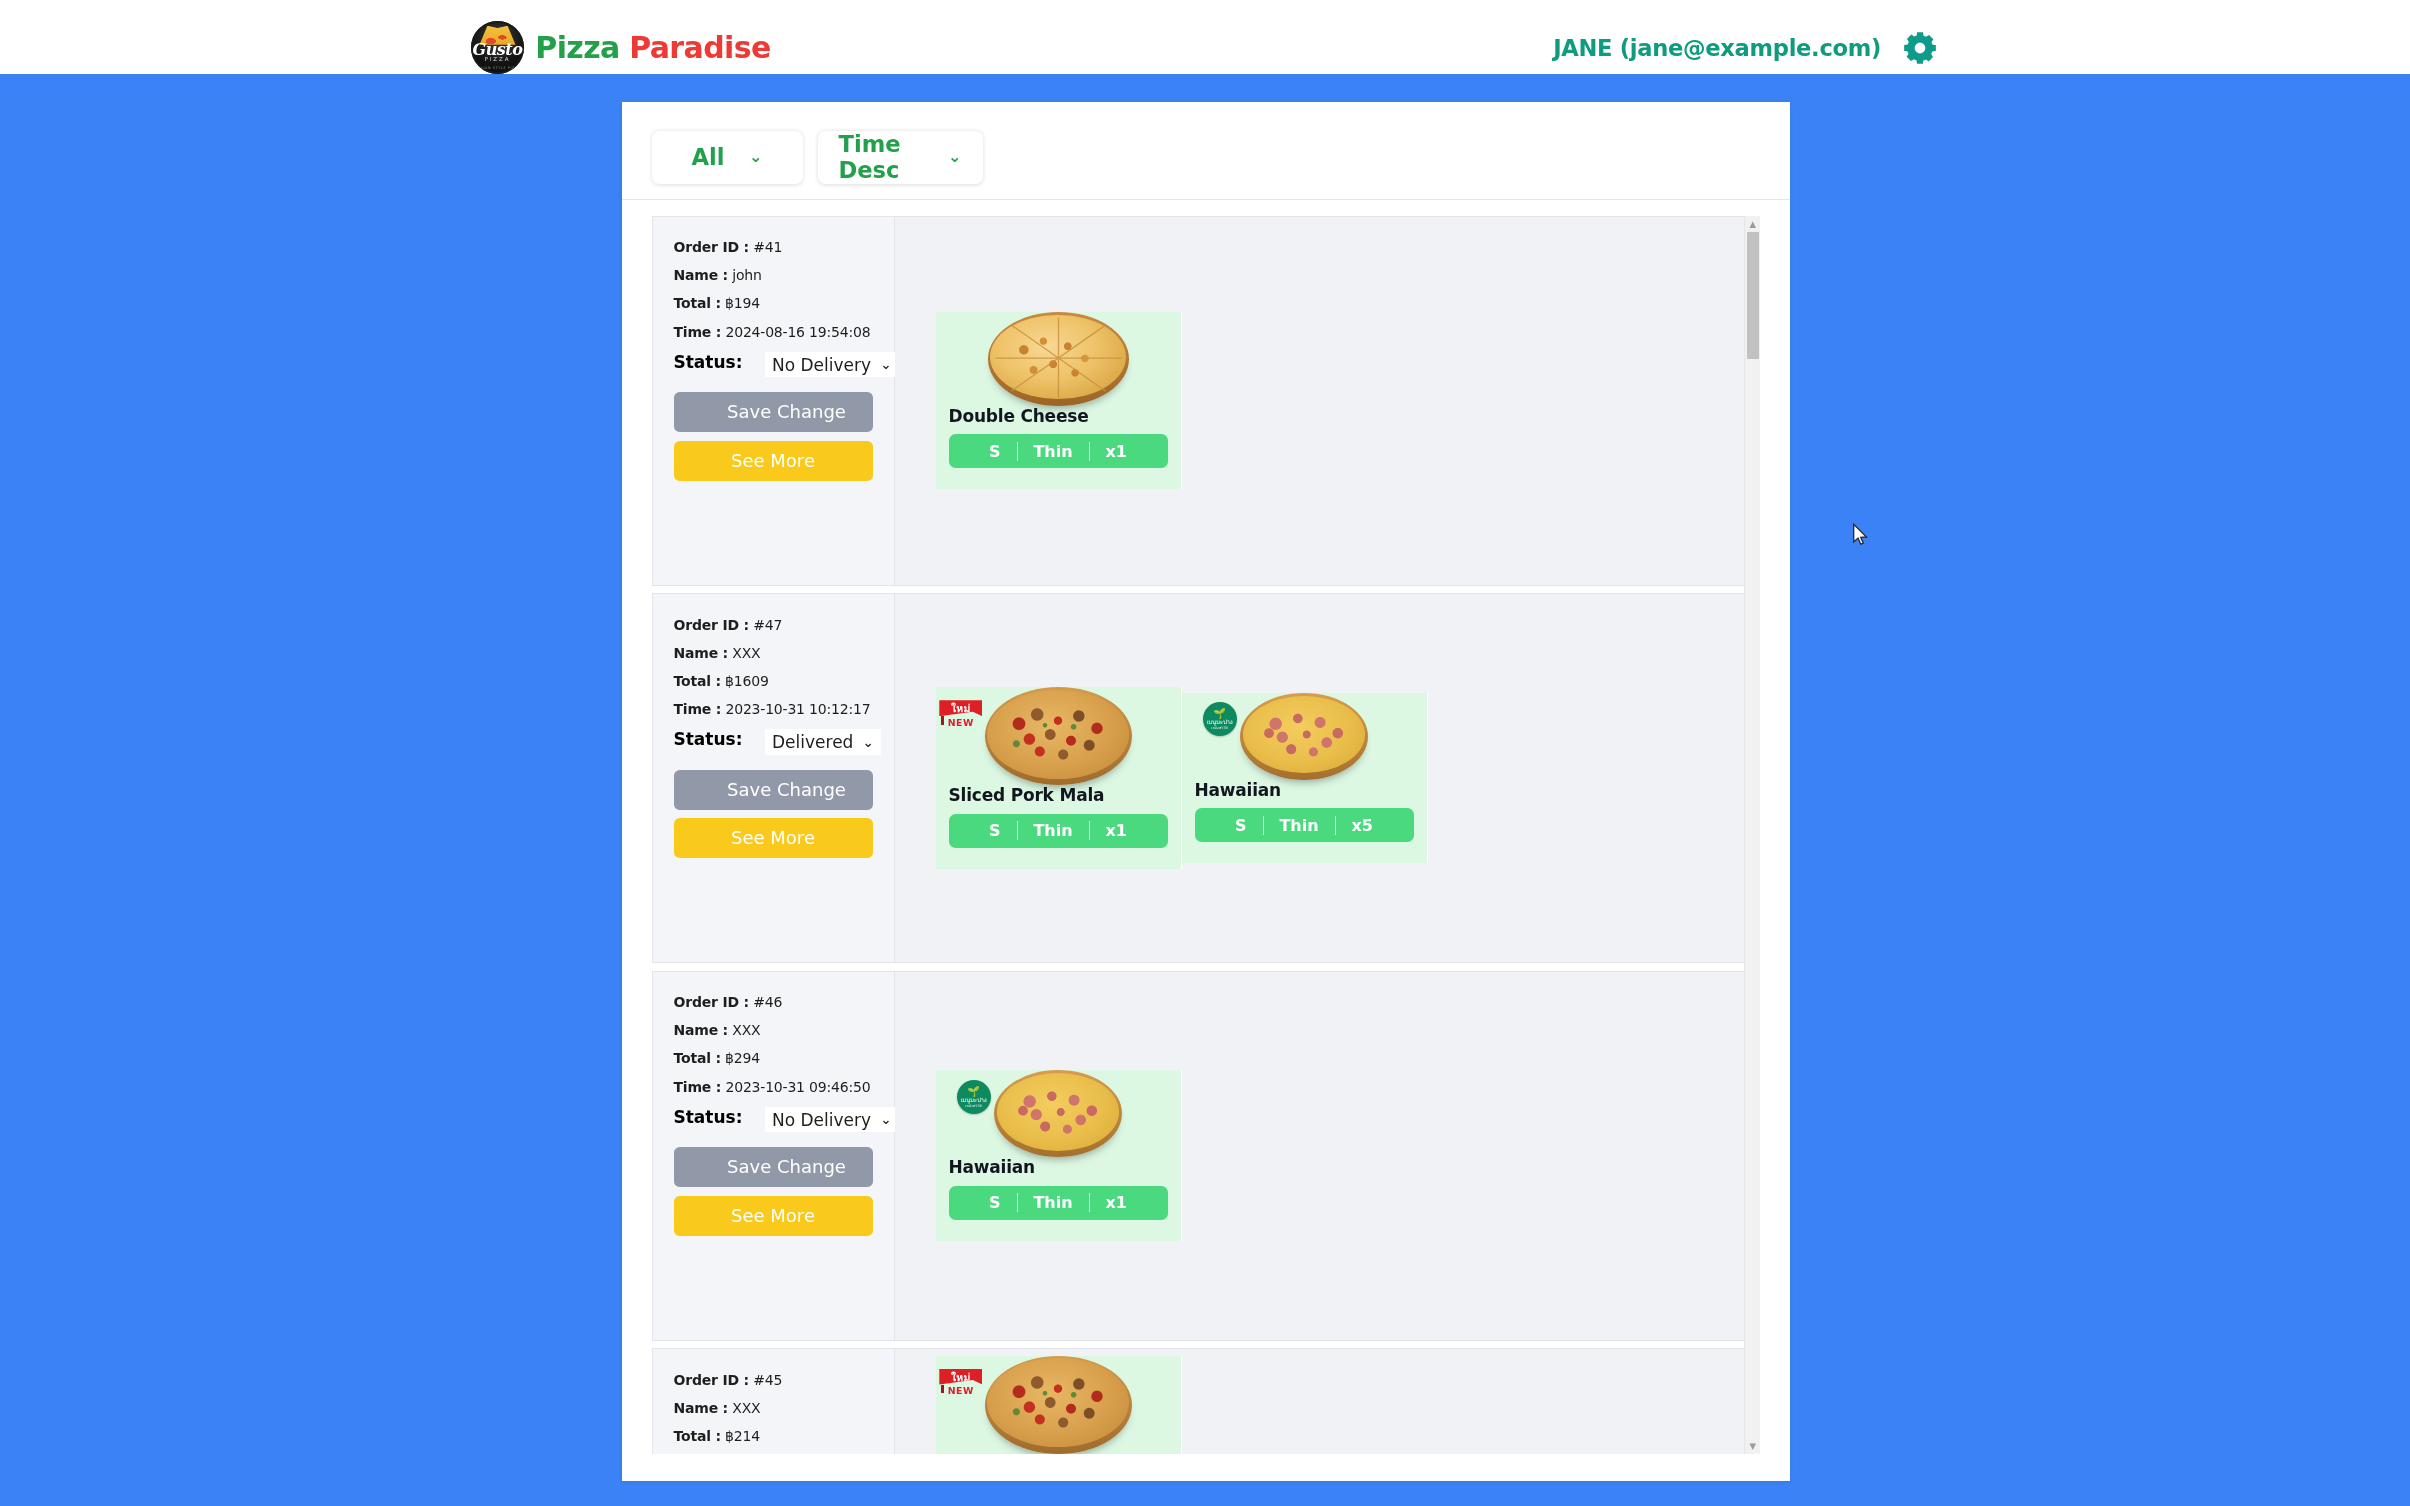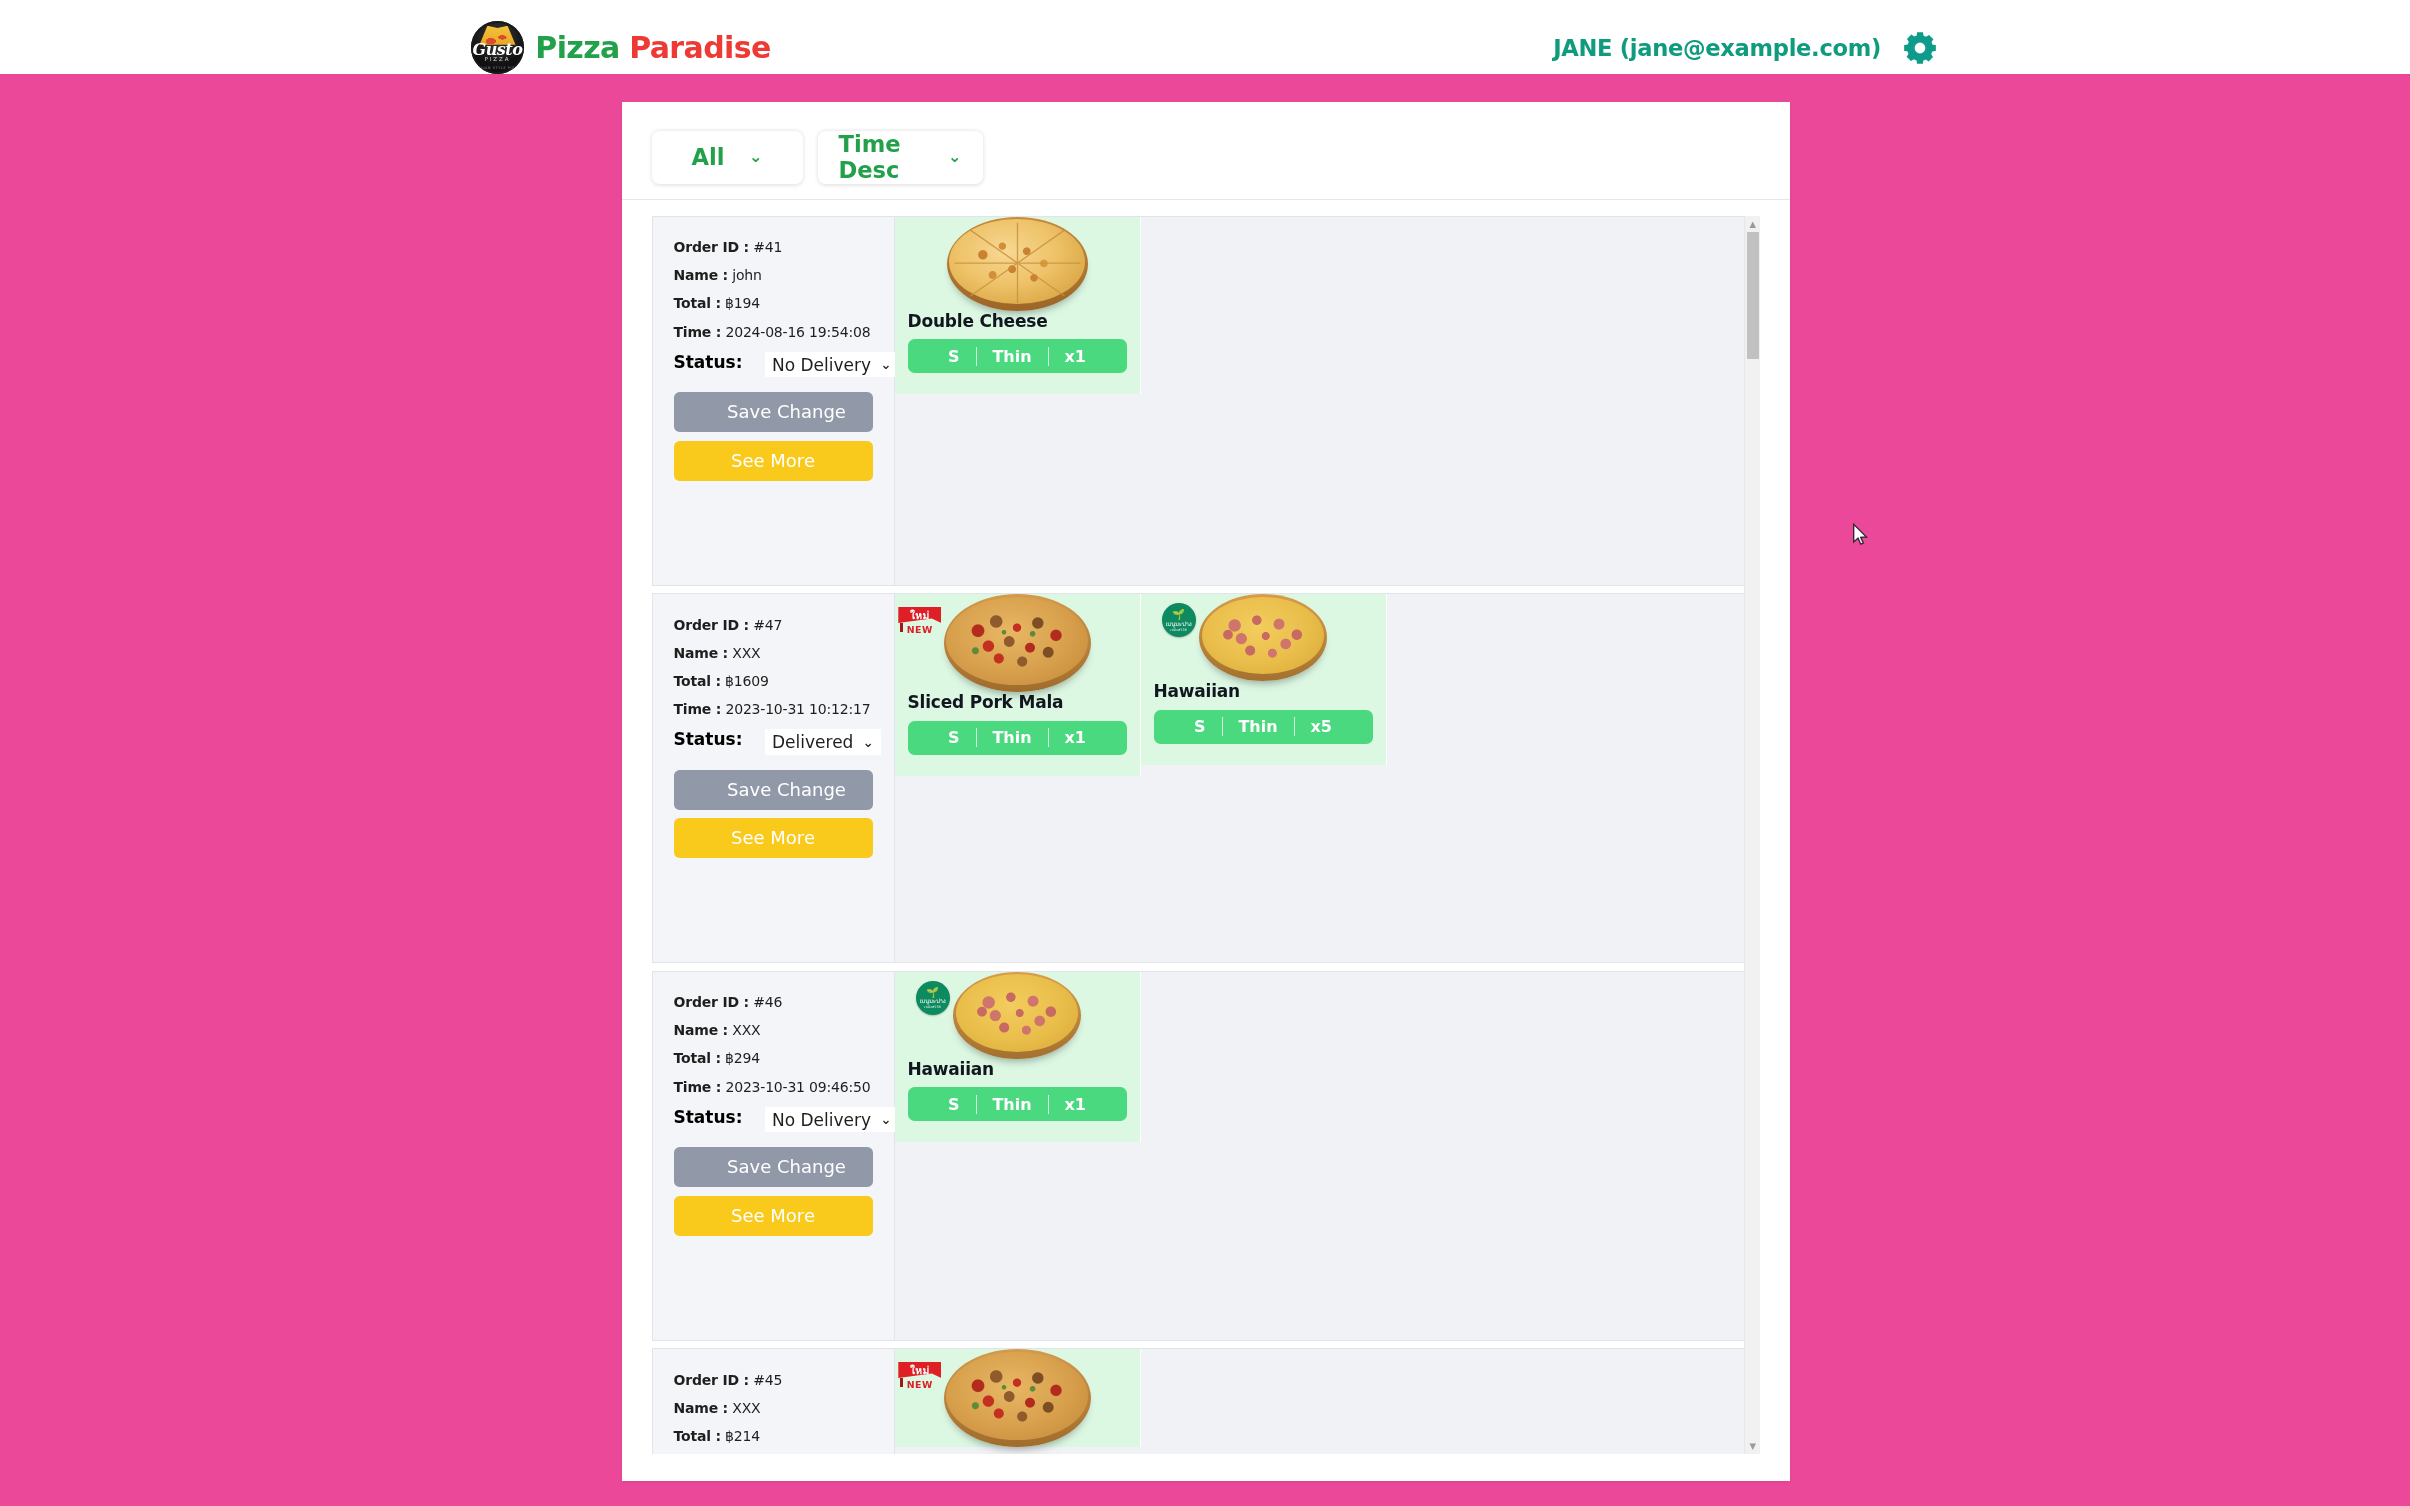--- a/index.html
+++ b/index.html
@@ -118,21 +118,21 @@
     flex: none;
     display: flex; align-items: center; justify-content: center;
     cursor: pointer;
   }
   .gear-btn svg { display: block; }
 
   
   .page-body {
     width: 100%;
     height: calc(1507px - 74px);
-    background: #ec4899;
+    background: #3b82f6;
     display: flex;
     justify-content: center;
     padding-top: 28px;
   }
 
   .panel {
     width: 1168px;
     height: 1379px;
     background: #ffffff;
     box-shadow: 0 0.9px 3.8px rgba(0,0,0,0.08);
@@ -244,22 +244,23 @@
     text-align: center;
     padding: 0;
   }
   .btn-save { background: #9199a8; padding-left: 27px; }
   .btn-more { background: #f9ca1c; }
 
   
   .order-items {
     flex: 1;
     display: flex;
-    align-items: flex-start;
+    align-items: center;
     background: #f1f2f6;
+    padding-left: 41px;
   }
   .pizza-card {
     width: 246px;
     flex: none;
     background: #dcf8e3;
     border-right: 1.9px solid #ffffff;
     position: relative;
     padding: 0 13px;
     display: flex;
     flex-direction: column;

